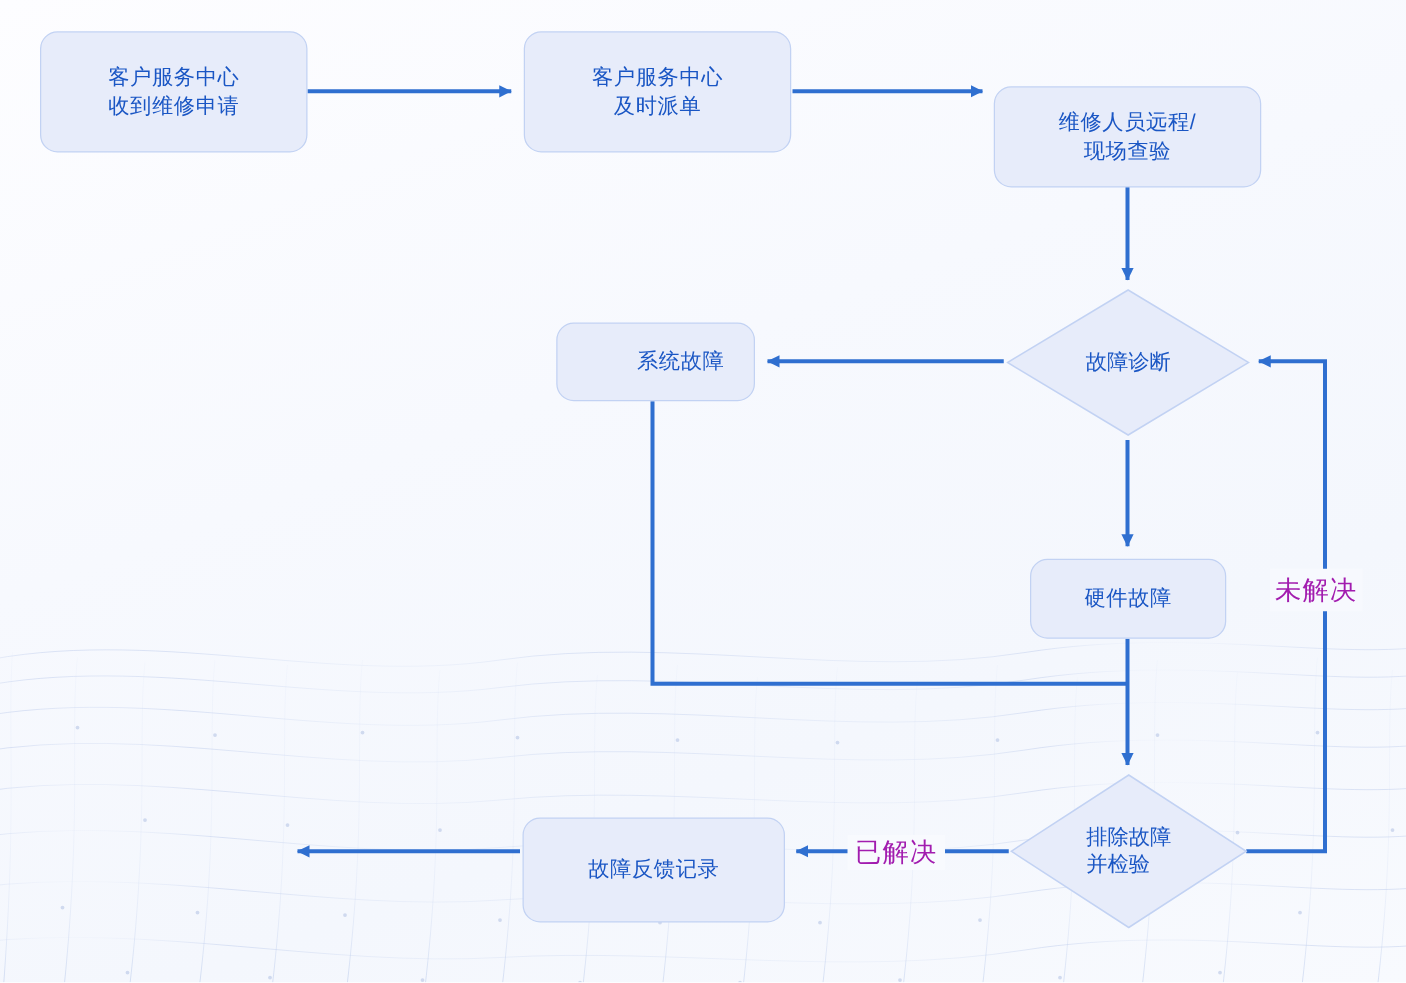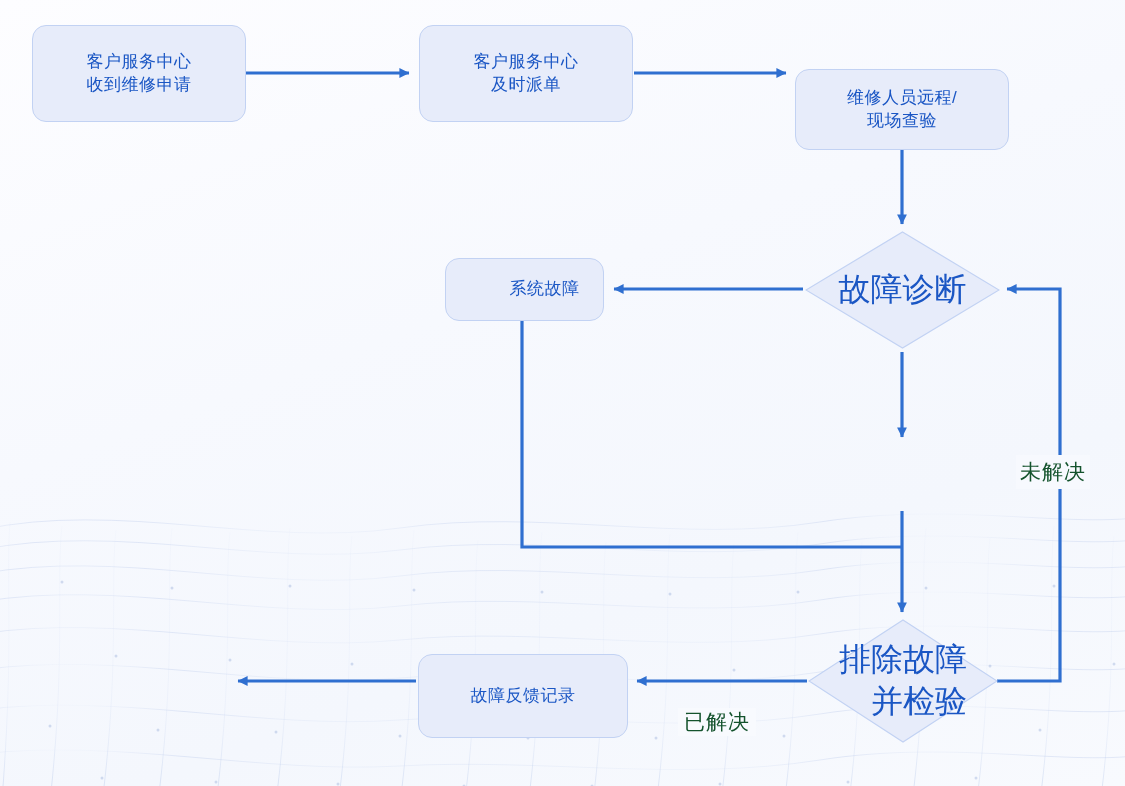--- a/index.html
+++ b/index.html
@@ -70,31 +70,31 @@
   }
   .diamond-label {
     position: absolute;
     left: 0;
     top: 0;
     width: 100%;
     height: 100%;
     display: flex;
     align-items: center;
     justify-content: center;
-    text-align: right;
+    text-align: left;
     color: #1a56c4;
-    font-size: 32px;
+    font-size: 17px;
     line-height: 1.3;
     white-space: pre-line;
   }
 
   
   .edge-label {
     position: absolute;
-    color: #14532d;
+    color: #a21caf;
     font-size: 21px;
     letter-spacing: 1px;
     background: transparent;
     white-space: nowrap;
   }
   .edge-label.on-line {
     background: #f8fafe;
     padding: 0 6px;
   }
 </style>
@@ -243,35 +243,38 @@
     <svg width="195" height="118" viewBox="0 0 195 118">
       <polygon points="97.5,1 194,59 97.5,117 1,59" fill="#e7ecfa" stroke="#c2d2f3" stroke-width="1.2"></polygon>
     </svg>
     <div class="diamond-label">故障诊断</div>
   </div>
 
   <div class="node box" style="left:445px; top:258px; width:159px; height:63px;padding-left:40px;">
     <span>系统故障</span>
   </div>
 
+  <div class="node box" style="left:824px; top:447px; width:157px; height:64px;">
+    <span>硬件故障</span>
+  </div>
 
   <div class="diamond-wrap" style="left:808px; top:619px; width:190px; height:124px;text-decoration:underline;">
     <svg width="190" height="124" viewBox="0 0 190 124">
       <polygon points="95,1 189,62 95,123 1,62" fill="#e7ecfa" stroke="#c2d2f3" stroke-width="1.2"></polygon>
     </svg>
     <div class="diamond-label">排除故障
 并检验</div>
   </div>
 
   <div class="node box" style="left:418px; top:654px; width:210px; height:84px;">
     <span>故障反馈记录</span>
   </div>
 
 
-  <div class="edge-label on-line" style="left:678px; top:668px;margin-top:40px;">
+  <div class="edge-label on-line" style="left:678px; top:668px;">
     <span>已解决</span>
   </div>
 
   <div class="edge-label" style="left:1016px; top:455px; background:#f7f9fe; padding:3px 4px;">
     <span>未解决</span>
   </div>
 
 </div>
 
 </body></html>

